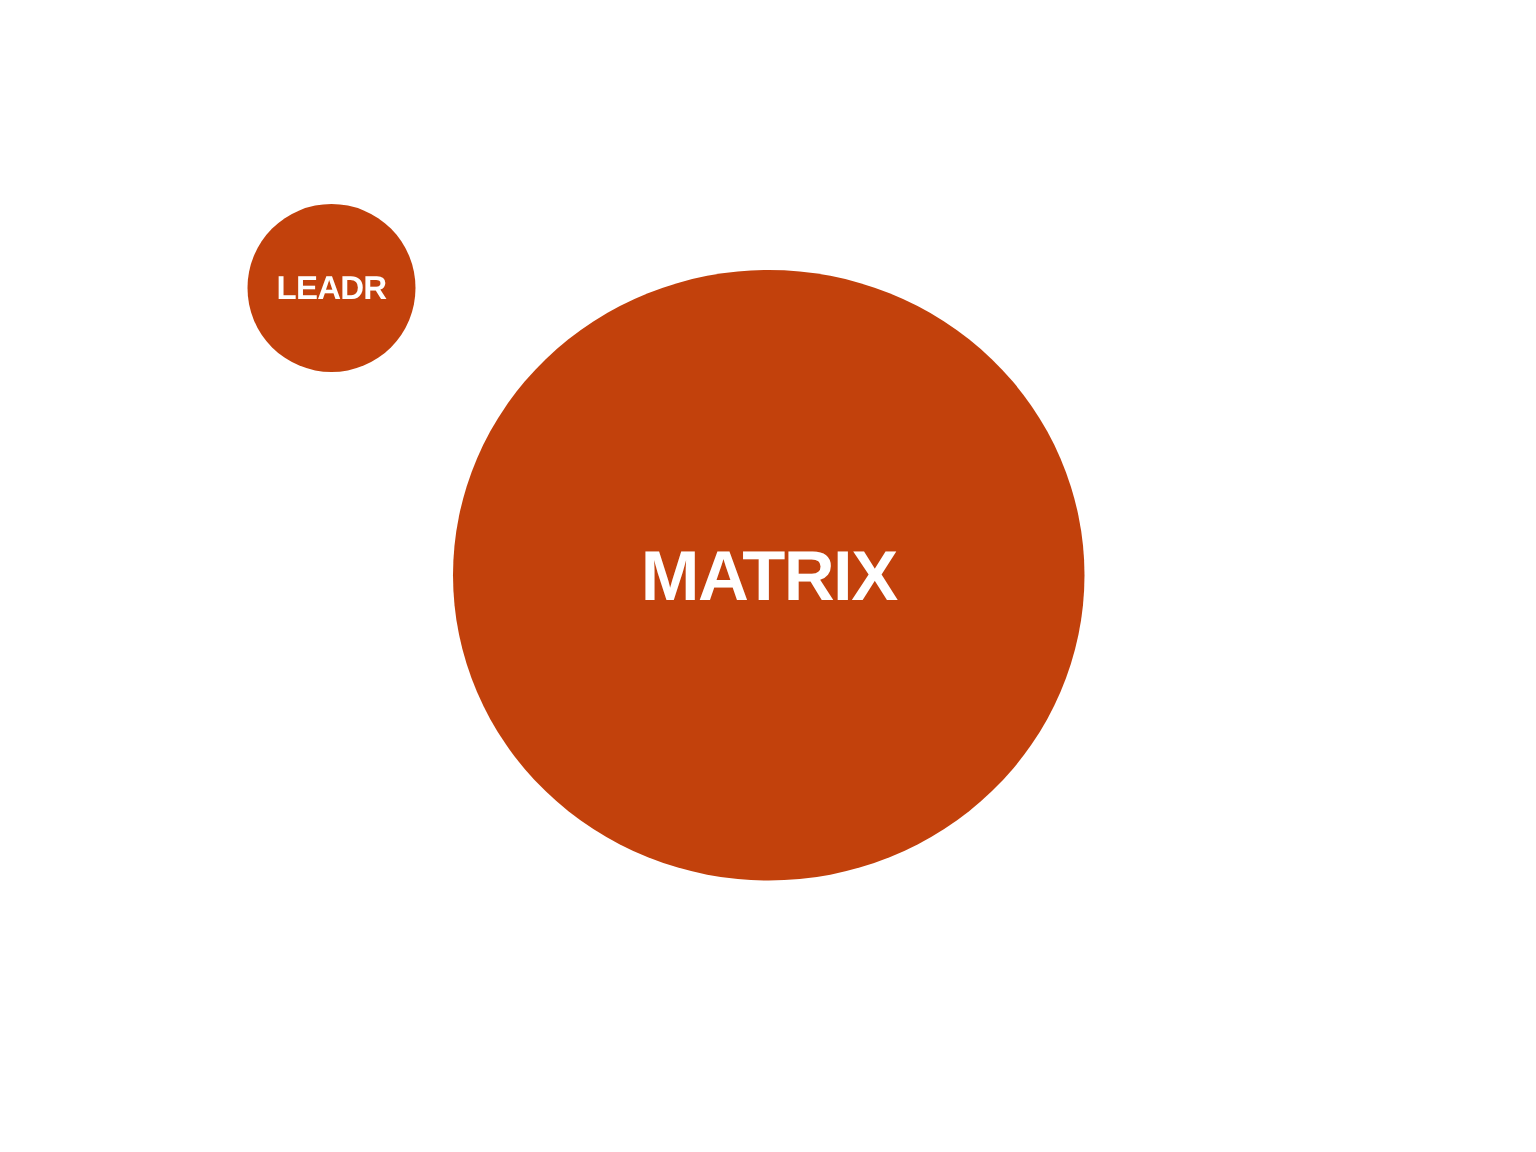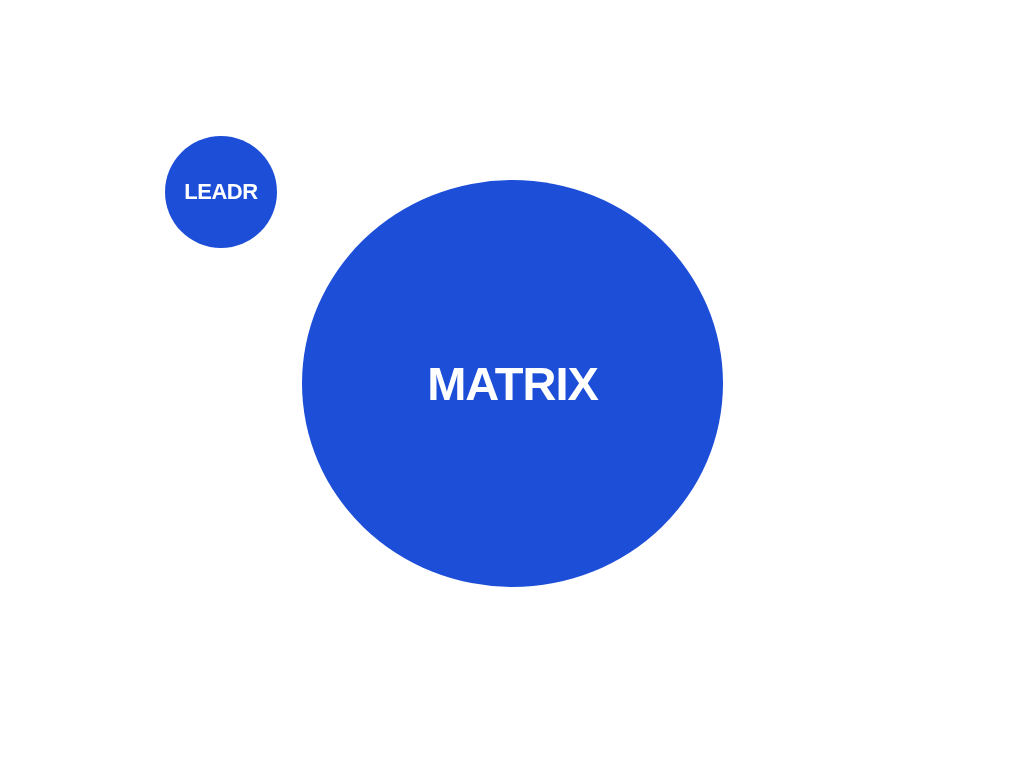--- a/index.html
+++ b/index.html
@@ -11,21 +11,21 @@
       overflow: hidden;
     }
     .canvas {
       position: relative;
       width: 1024px;
       height: 768px;
       background: #ffffff;
     }
     .node {
       position: absolute;
-      background: #1d4ed8;
+      background: #c2410c;
       border-radius: 50%;
       display: flex;
       align-items: center;
       justify-content: center;
       color: #ffffff;
       font-family: "Liberation Sans", sans-serif;
       font-weight: bold;
       letter-spacing: -0.5px;
     }
     .node-leadr {

